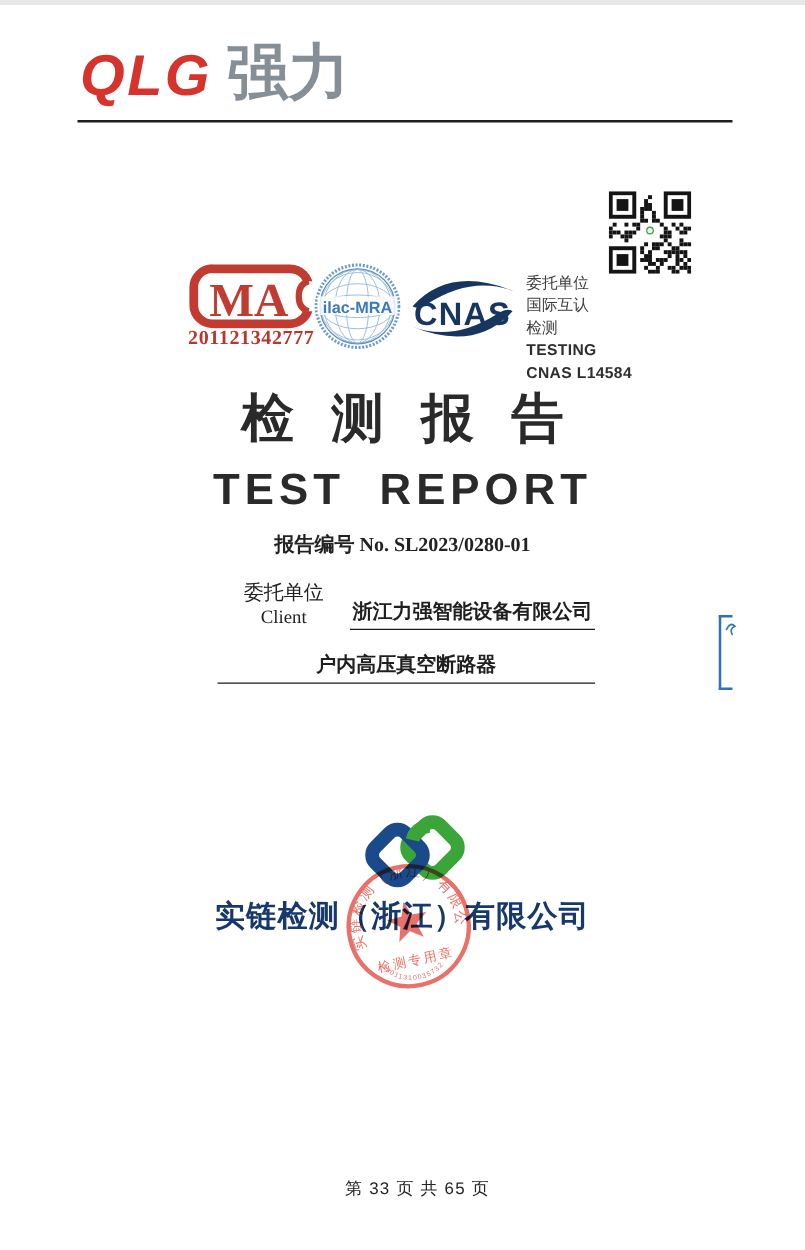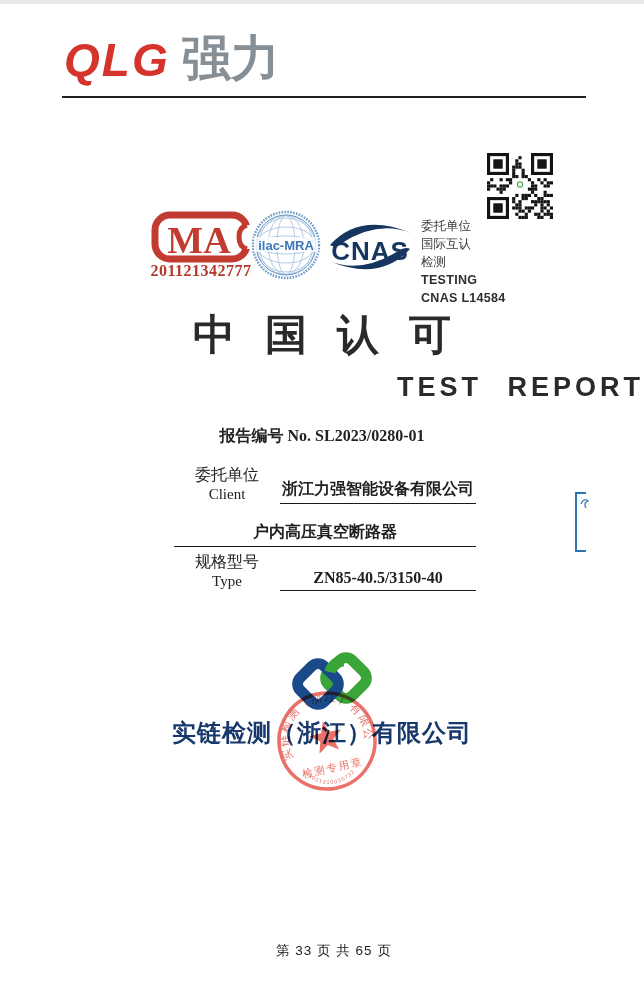--- a/index.html
+++ b/index.html
@@ -23,21 +23,21 @@
       font-family:"Liberation Serif","DejaVu Serif",serif;font-weight:700;
       font-size:16px;color:#b5382e;letter-spacing:.5px;}
   #ilac-svg{left:250px;top:205px;}
   #cnas-svg{left:326px;top:214px;}
   #accredit{left:421px;top:213px;font-size:12.5px;line-height:18px;color:#3c3c3c;}
   #accredit .b{font-weight:700;color:#2e2e2e;letter-spacing:.3px;}
 
   
   #title-cn{left:0;top:303px;width:644px;text-align:center;font-size:42px;font-weight:700;
             color:#2a2a2a;letter-spacing:30px;padding-left:30px;box-sizing:border-box;}
-  #title-en{left:0;top:368px;width:644px;text-align:right;font-size:27px;font-weight:800;
+  #title-en{left:0;top:368px;width:644px;text-align:center;font-size:35px;font-weight:800;
             color:#2a2a2a;letter-spacing:4px;word-spacing:14px;}
 
   
   #report-no{left:0;top:422px;width:644px;text-align:center;font-size:16px;font-weight:700;
              color:#222;font-family:"Liberation Serif","DejaVu Serif",serif;}
 
   
   #fields{left:174px;top:456px;width:302px;}
   .field-row{display:flex;align-items:flex-end;height:43.5px;}
   .field-label{width:106px;text-align:center;line-height:1.2;margin-bottom:1px;color:#222;}
@@ -221,46 +221,39 @@
   </svg>
 
   <div class="abs" id="accredit">
     <div>委托单位</div>
     <div>国际互认</div>
     <div>检测</div>
     <div class="b">TESTING</div>
     <div class="b">CNAS  L14584</div>
   </div>
 
-  <div class="abs" id="title-cn">中国认可</div>
+  <div class="abs" id="title-cn">检测报告</div>
   <div class="abs" id="title-en">TEST REPORT</div>
 
   <div class="abs" id="report-no">
     <span>报告编号 No.</span>
     <span> </span>
     <span>SL2023/0280-01</span>
   </div>
 
   <div class="abs" id="fields">
     <div class="field-row">
       <div class="field-label">
         <span class="cn">委托单位</span>
         <span class="en">Client</span>
       </div>
       <div class="field-value">浙江力强智能设备有限公司</div>
     </div>
     <div class="field-row">
       <div class="field-value">户内高压真空断路器</div>
-    </div>
-    <div class="field-row">
-      <div class="field-label">
-        <span class="cn">规格型号</span>
-        <span class="en">Type</span>
-      </div>
-      <div class="field-value">ZN85-40.5/3150-40</div>
     </div>
   </div>
 
   <div class="abs" id="annot">
     <svg width="10" height="12" viewBox="0 0 10 12">
       <path d="M1,7 Q4,0 8,4 Q3,6 6,11" fill="none" stroke="#2e74b5" stroke-width="1.3"></path>
     </svg>
   </div>
 
   <svg class="abs" id="chain-logo" width="104" height="72" viewBox="0 0 104 72">

